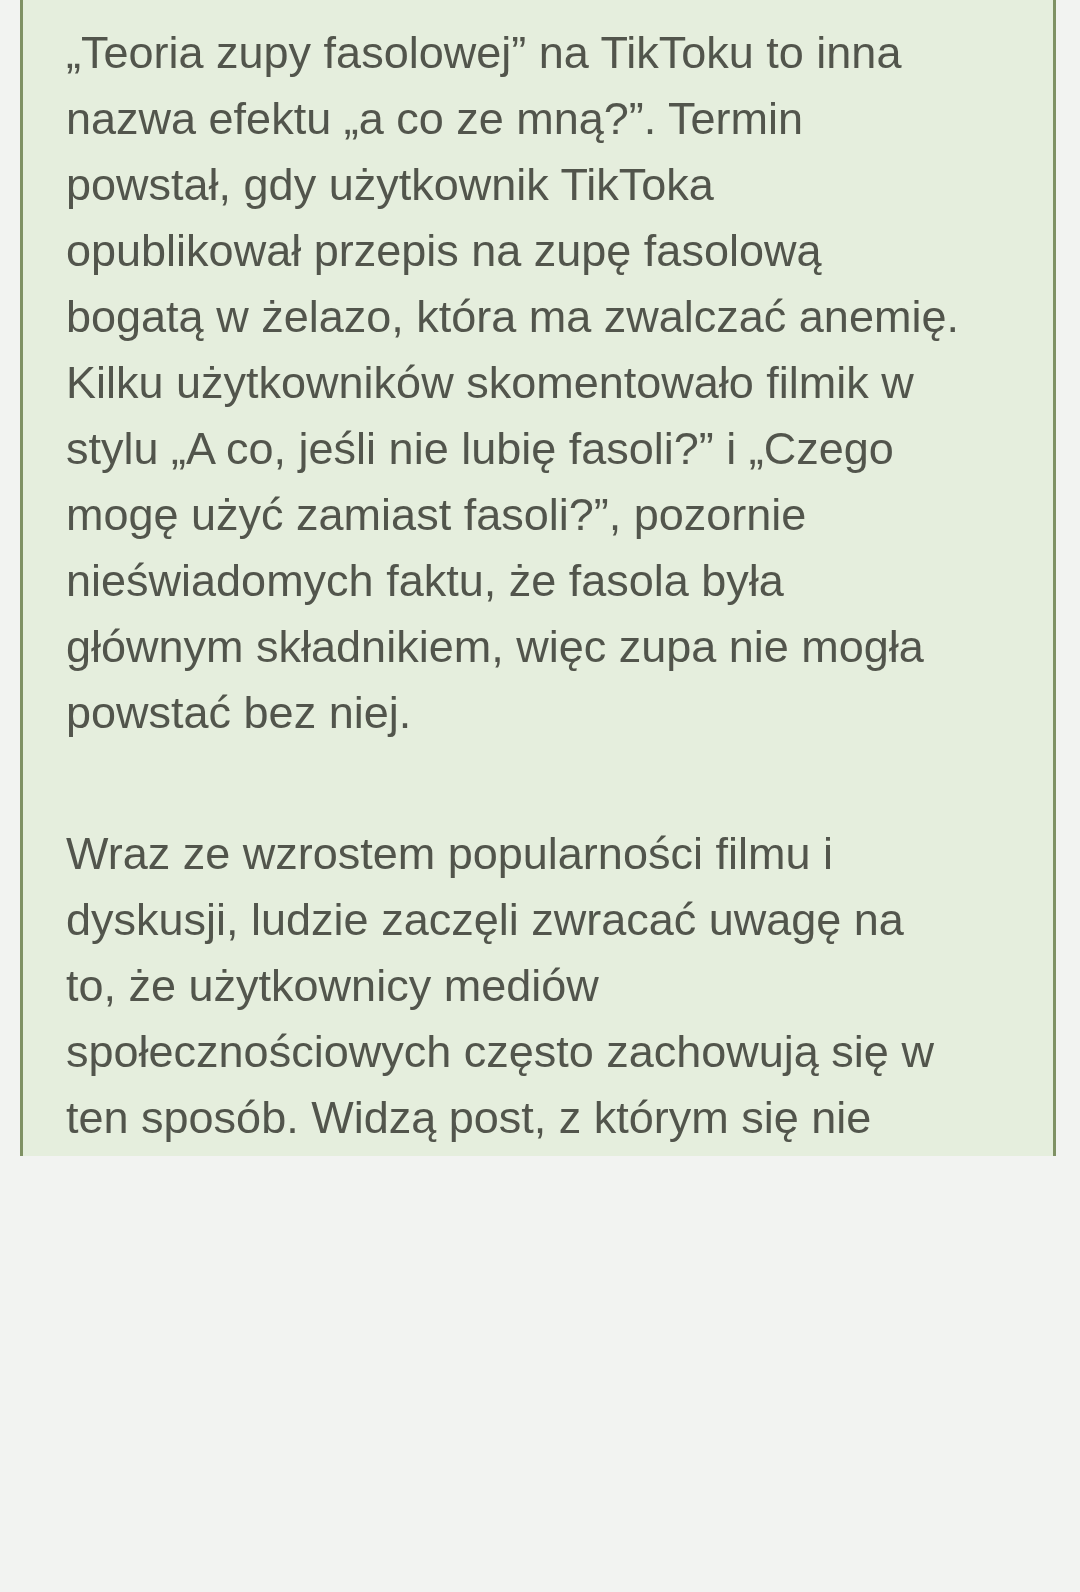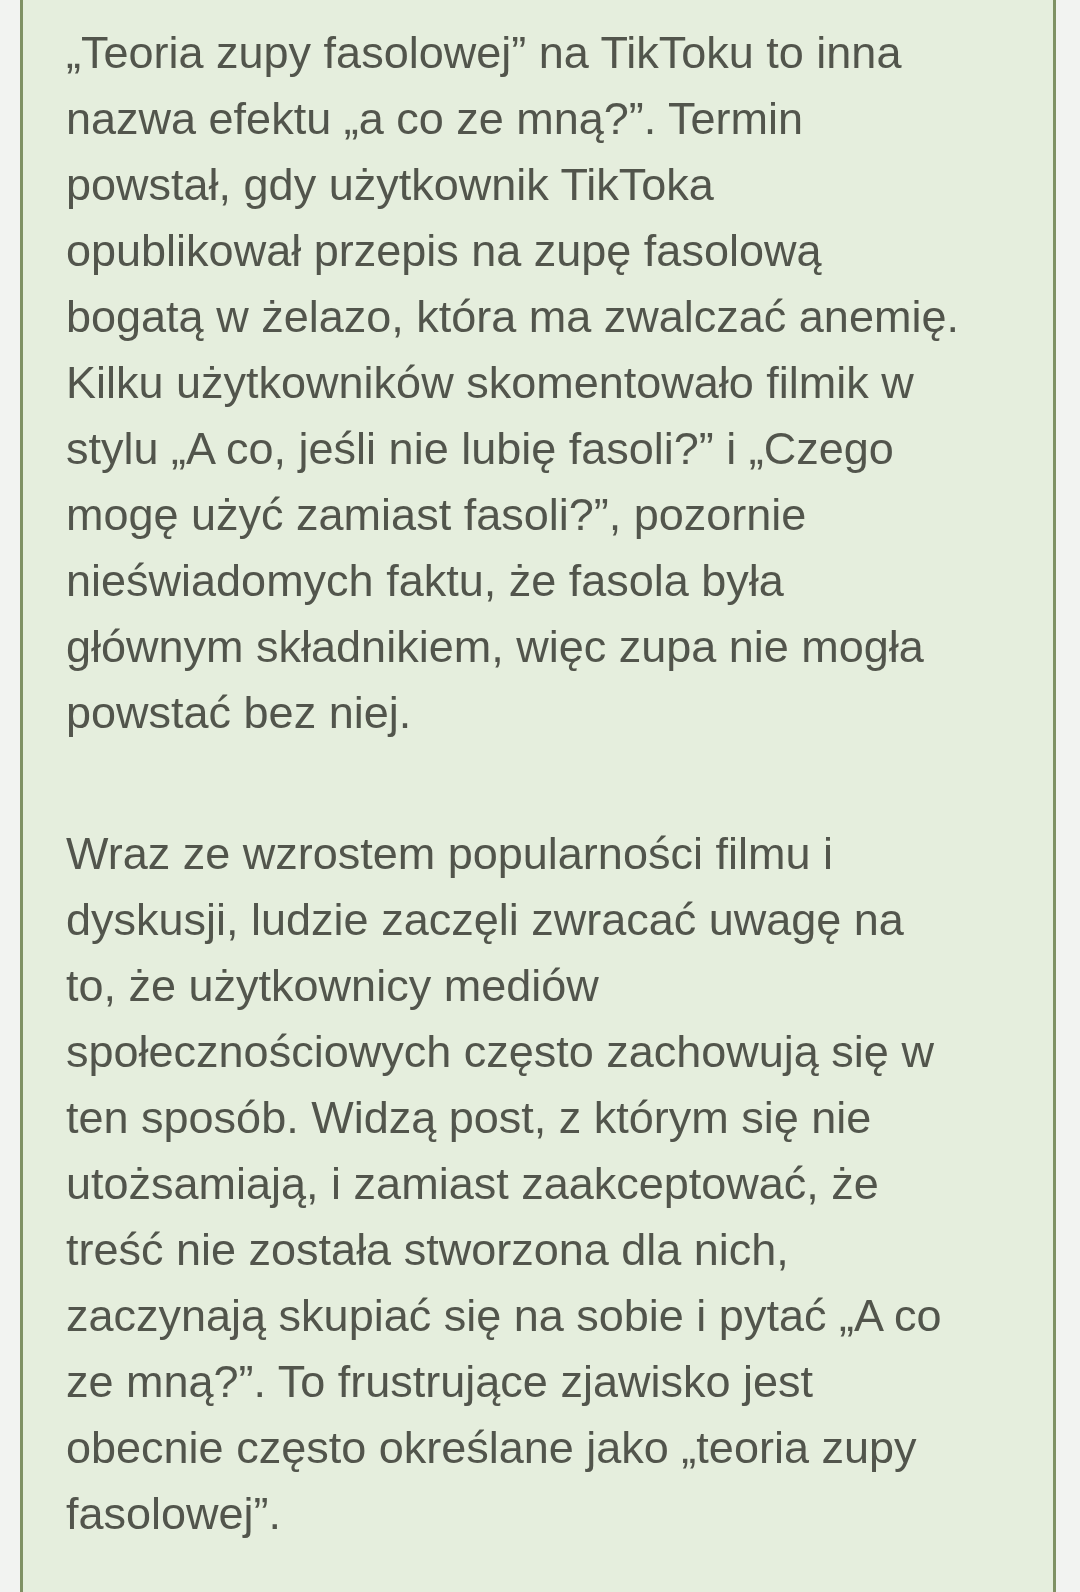--- a/index.html
+++ b/index.html
@@ -10,21 +10,21 @@
     width: 1080px;
     height: 1592px;
     background: #f2f3f1;
     overflow: hidden;
     font-family: "Liberation Sans", "DejaVu Sans", sans-serif;
   }
   .quote-card {
     box-sizing: border-box;
     margin-left: 20px;
     width: 1036px;
-    height: 1592px;
+    height: 1156px;
     background: #e5eedd;
     border-left: 3px solid #7f9164;
     border-right: 3px solid #7f9164;
     padding: 20px 36px 0 43px;
     overflow: hidden;
   }
   .quote-card p {
     margin: 0;
     font-size: 45px;
     line-height: 66px;

